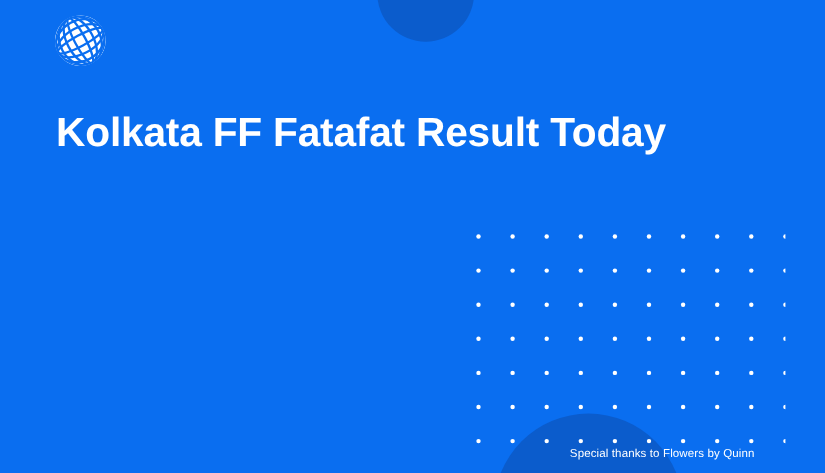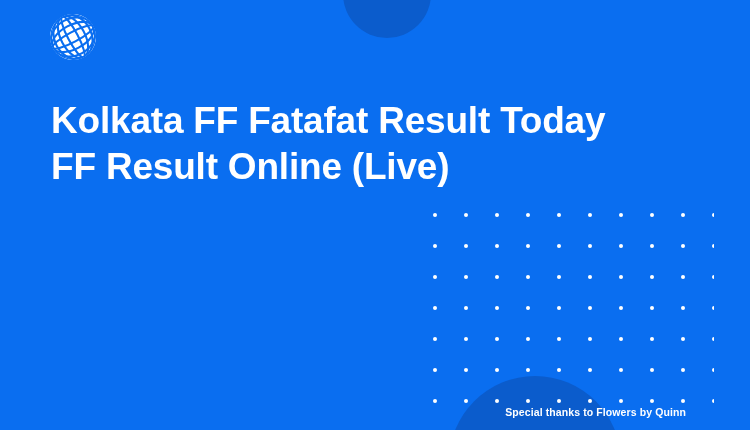--- a/index.html
+++ b/index.html
@@ -87,21 +87,21 @@
   .headline .hl-line { display:block; white-space:nowrap; }
 
   
   .credit {
     position:absolute;
     right:28px;
     bottom:12px;
     z-index:6;
     color:#ffffff;
     font-size:10.5px;
-    font-weight:bold;
+    font-weight:normal;
     letter-spacing:0.1px;
   }
 </style>
 </head>
 <body>
 
 <div class="canvas">
 
   <div class="circle-top"></div>
   <div class="circle-bottom"></div>
@@ -197,18 +197,17 @@
         <ellipse cx="26" cy="26" rx="23" ry="12" transform="rotate(-28 26 26)"></ellipse>
         <ellipse cx="26" cy="26" rx="23" ry="18.5" transform="rotate(-28 26 26)"></ellipse>
 
         <circle cx="26" cy="26" r="22.2" stroke-width="1.4"></circle>
       </g>
     </svg>
   </div>
 
   <h1 class="headline">
     <span class="hl-line">Kolkata FF Fatafat Result Today</span>
-    <span class="hl-line">FF Result Online (Live)</span>
   </h1>
 
   <div class="credit">Special thanks to Flowers by Quinn</div>
 
 </div>
 
 </body></html>

